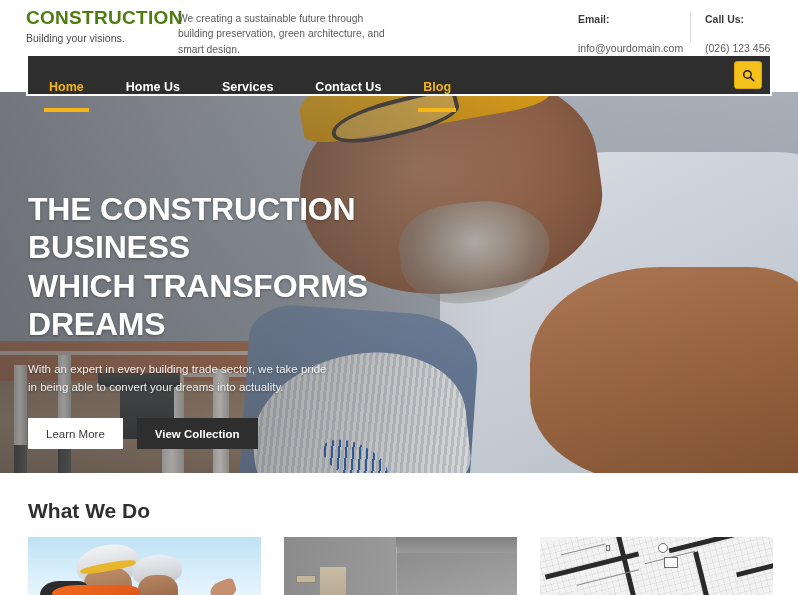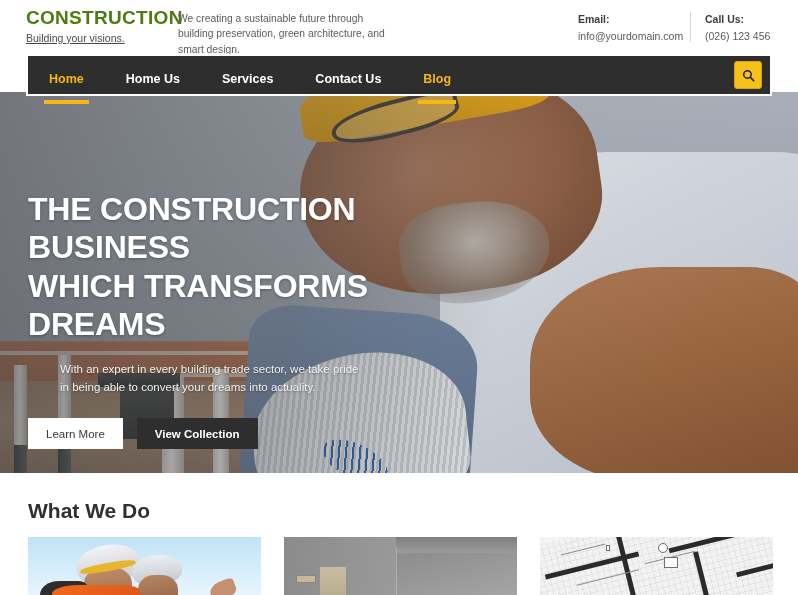--- a/index.html
+++ b/index.html
@@ -16,52 +16,52 @@
     width: 798px; height: 52px;
     background: #ffffff;
     z-index: 30;
   }
   .brand { position: absolute; left: 26px; top: 8px; }
   .brand-name {
     font-size: 19px; font-weight: bold; color: #4d7c0f;
     letter-spacing: 0.3px; line-height: 1;
   }
   .brand-tagline {
-    font-size: 10.5px; color: #4a4a4a; margin-top: 6px; line-height: 1; text-decoration: underline;
+    font-size: 10.5px; color: #4a4a4a; margin-top: 6px; line-height: 1;
   }
   .headline-copy {
     position: absolute; left: 178px; top: 11px;
     width: 215px;
     font-size: 10.3px; color: #5b5b5b; line-height: 1.5;
   }
   .contact-block { position: absolute; top: 12px; }
   .contact-email { left: 578px; }
   .contact-call  { left: 705px; }
   .contact-divider {
     position: absolute; left: 690px; top: 12px;
     width: 1px; height: 30px; background: #d8d8d8;
   }
   .contact-label {
     font-size: 10.5px; font-weight: bold; color: #3c3c3c;
     line-height: 1.45;
   }
   .contact-value {
-    font-size: 10.5px; color: #5b5b5b; line-height: 1.45; margin-top: 2px;
+    font-size: 10.5px; color: #5b5b5b; line-height: 1.45; margin-top: 14px;
   }
 
   
   .navwrap {
     position: absolute; left: 26px; top: 54px;
     width: 746px; height: 42px;
     background: #2e2e2e;
     border: 2px solid #ffffff;
     z-index: 40;
   }
   .navlist {
-    position: absolute; left: 0; top: 4px; height: 38px;
+    position: absolute; left: 0; top: 12px; height: 38px;
     display: flex; align-items: center; list-style: none;
   }
   .navitem {
     position: relative; height: 38px;
     display: flex; align-items: center; justify-content: center;
     padding: 0 21px;
     font-size: 12.5px; font-weight: bold; color: #ffffff;
     white-space: nowrap; cursor: pointer;
   }
   .navitem.active { color: #f5b616; }
@@ -190,21 +190,20 @@
   }
   .hero-title {
     font-size: 32px; font-weight: bold; color: #ffffff;
     line-height: 1.2; letter-spacing: -0.2px;
     text-shadow: 0 1px 3px rgba(0,0,0,.30);
   }
   .hero-sub {
     margin-top: 16px; width: 305px;
     font-size: 11.5px; color: #f2f2f2; line-height: 1.6;
     text-shadow: 0 1px 2px rgba(0,0,0,.35);
-    margin-left: 32px;
   }
   .hero-buttons { margin-top: 22px; display: flex; gap: 14px; }
   .btn {
     display: inline-flex; align-items: center; justify-content: center;
     height: 31px; padding: 0 18px;
     font-size: 11.5px; font-weight: bold; cursor: pointer;
     border: none;
   }
   .btn-light { background: #ffffff; color: #3a3a3a; font-weight: normal; }
   .btn-dark  { background: #2e2e2e; color: #ffffff; }

